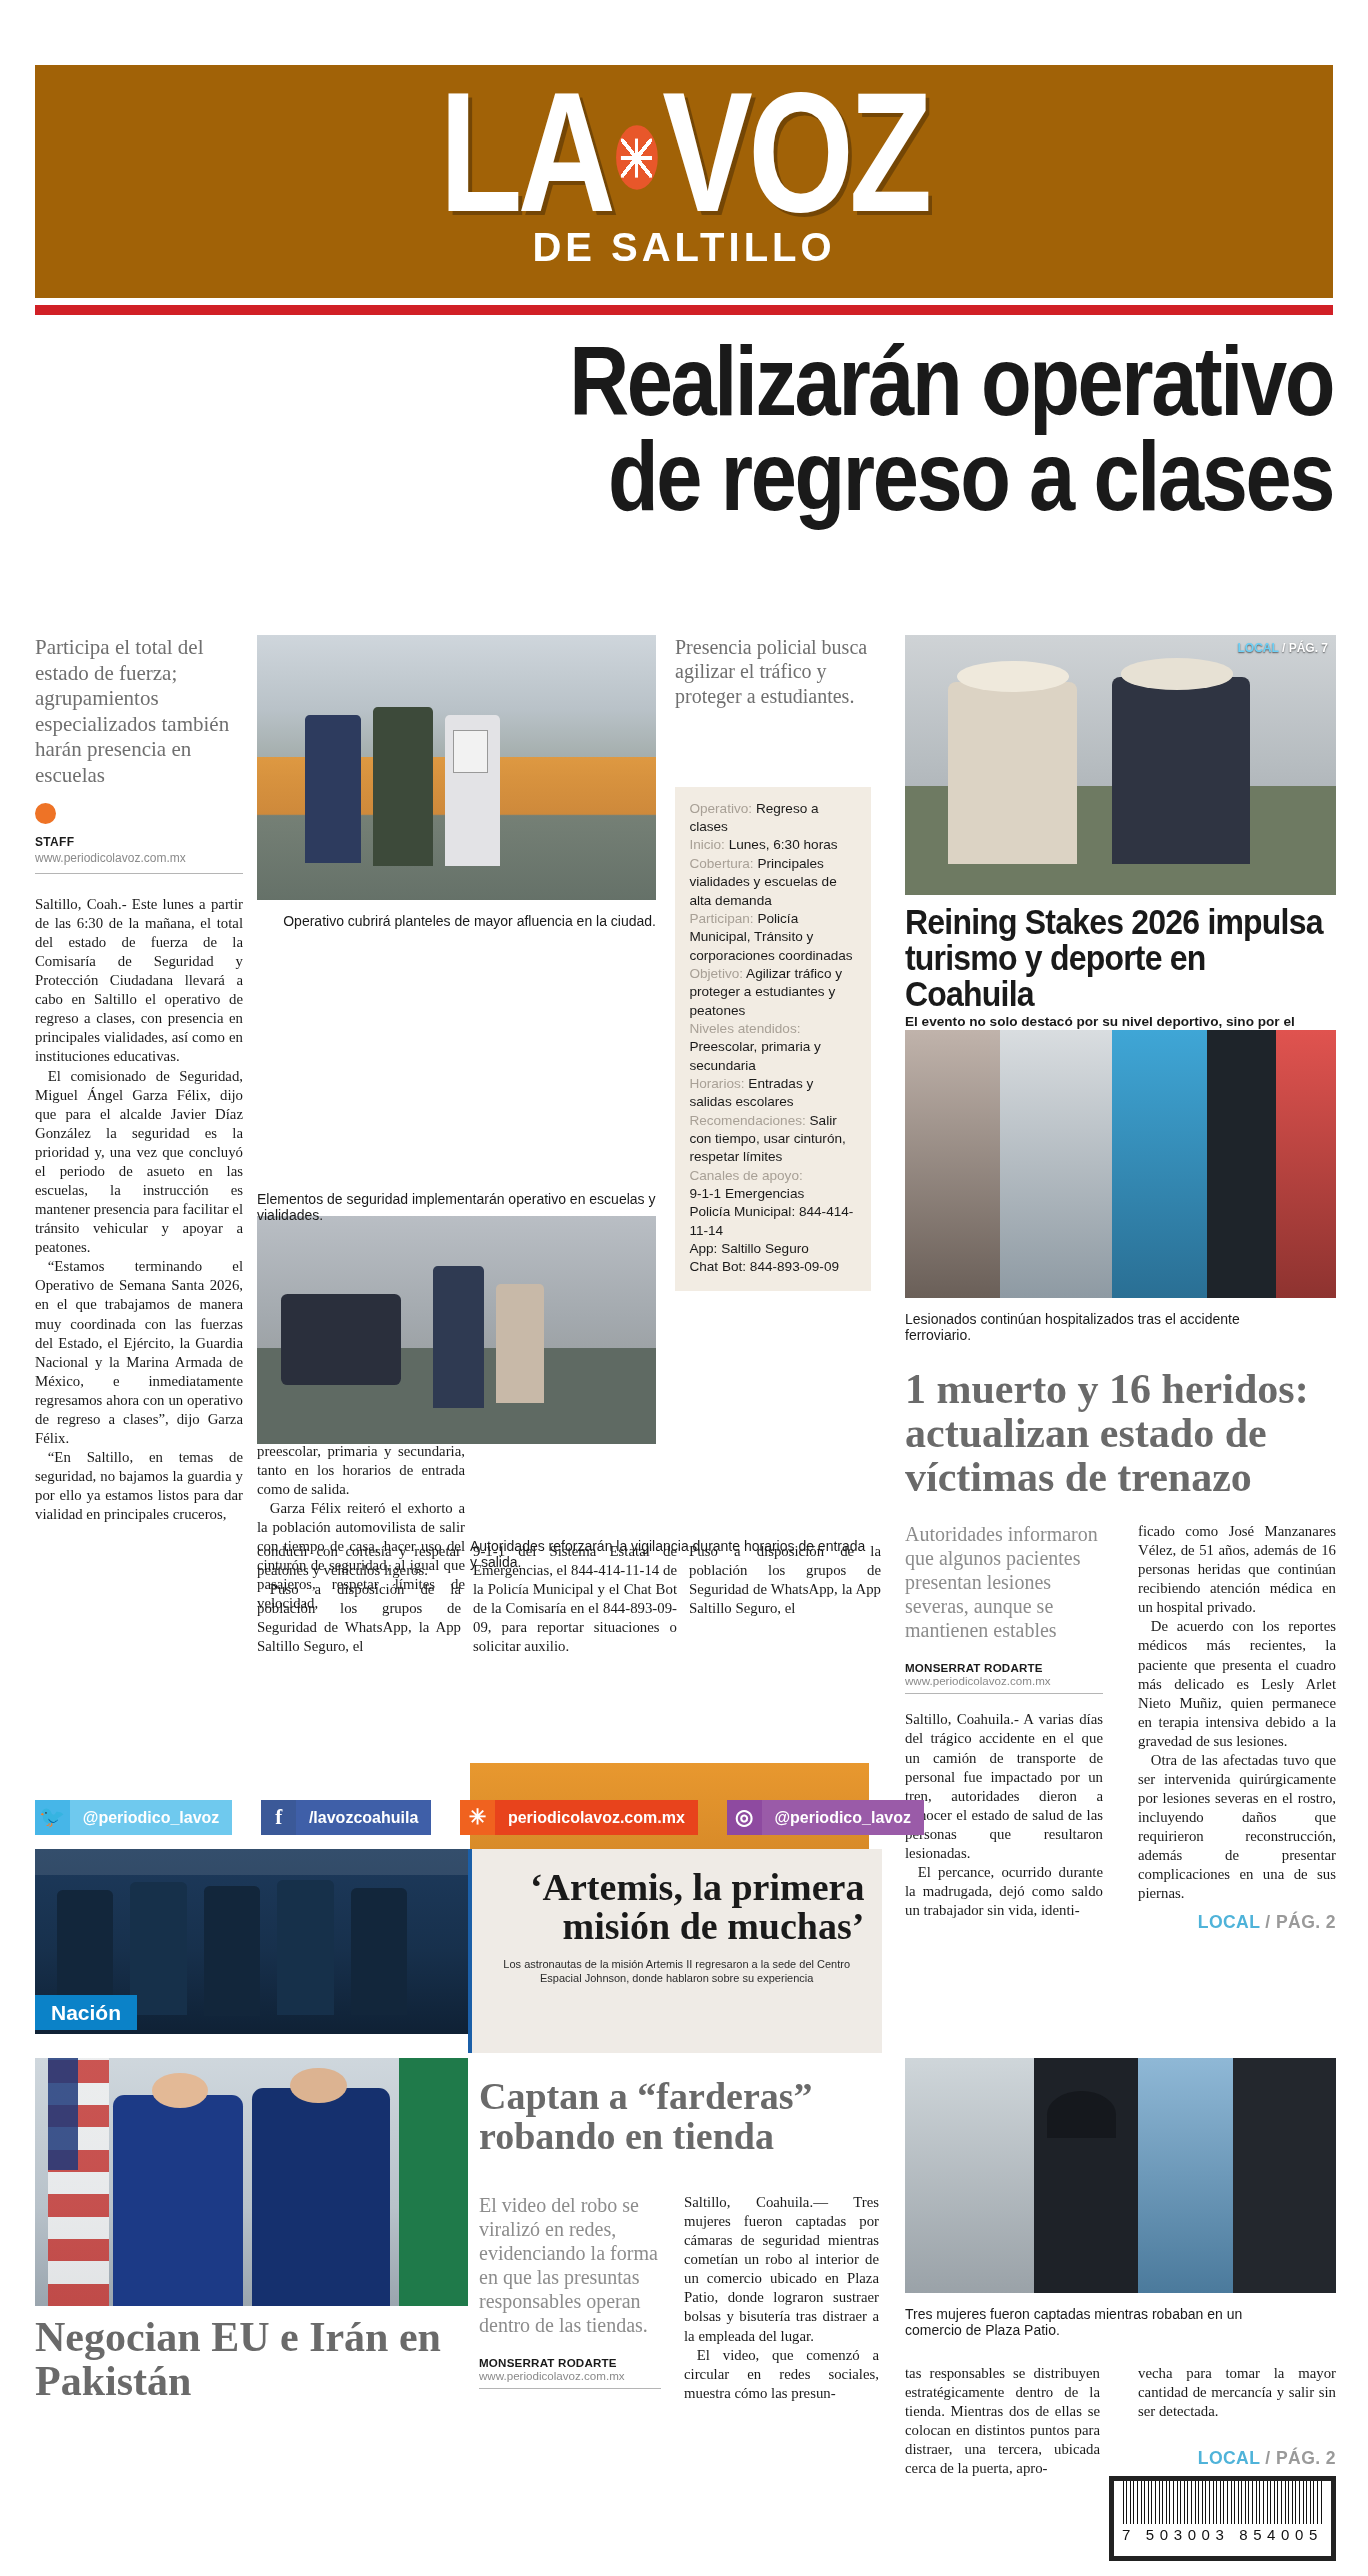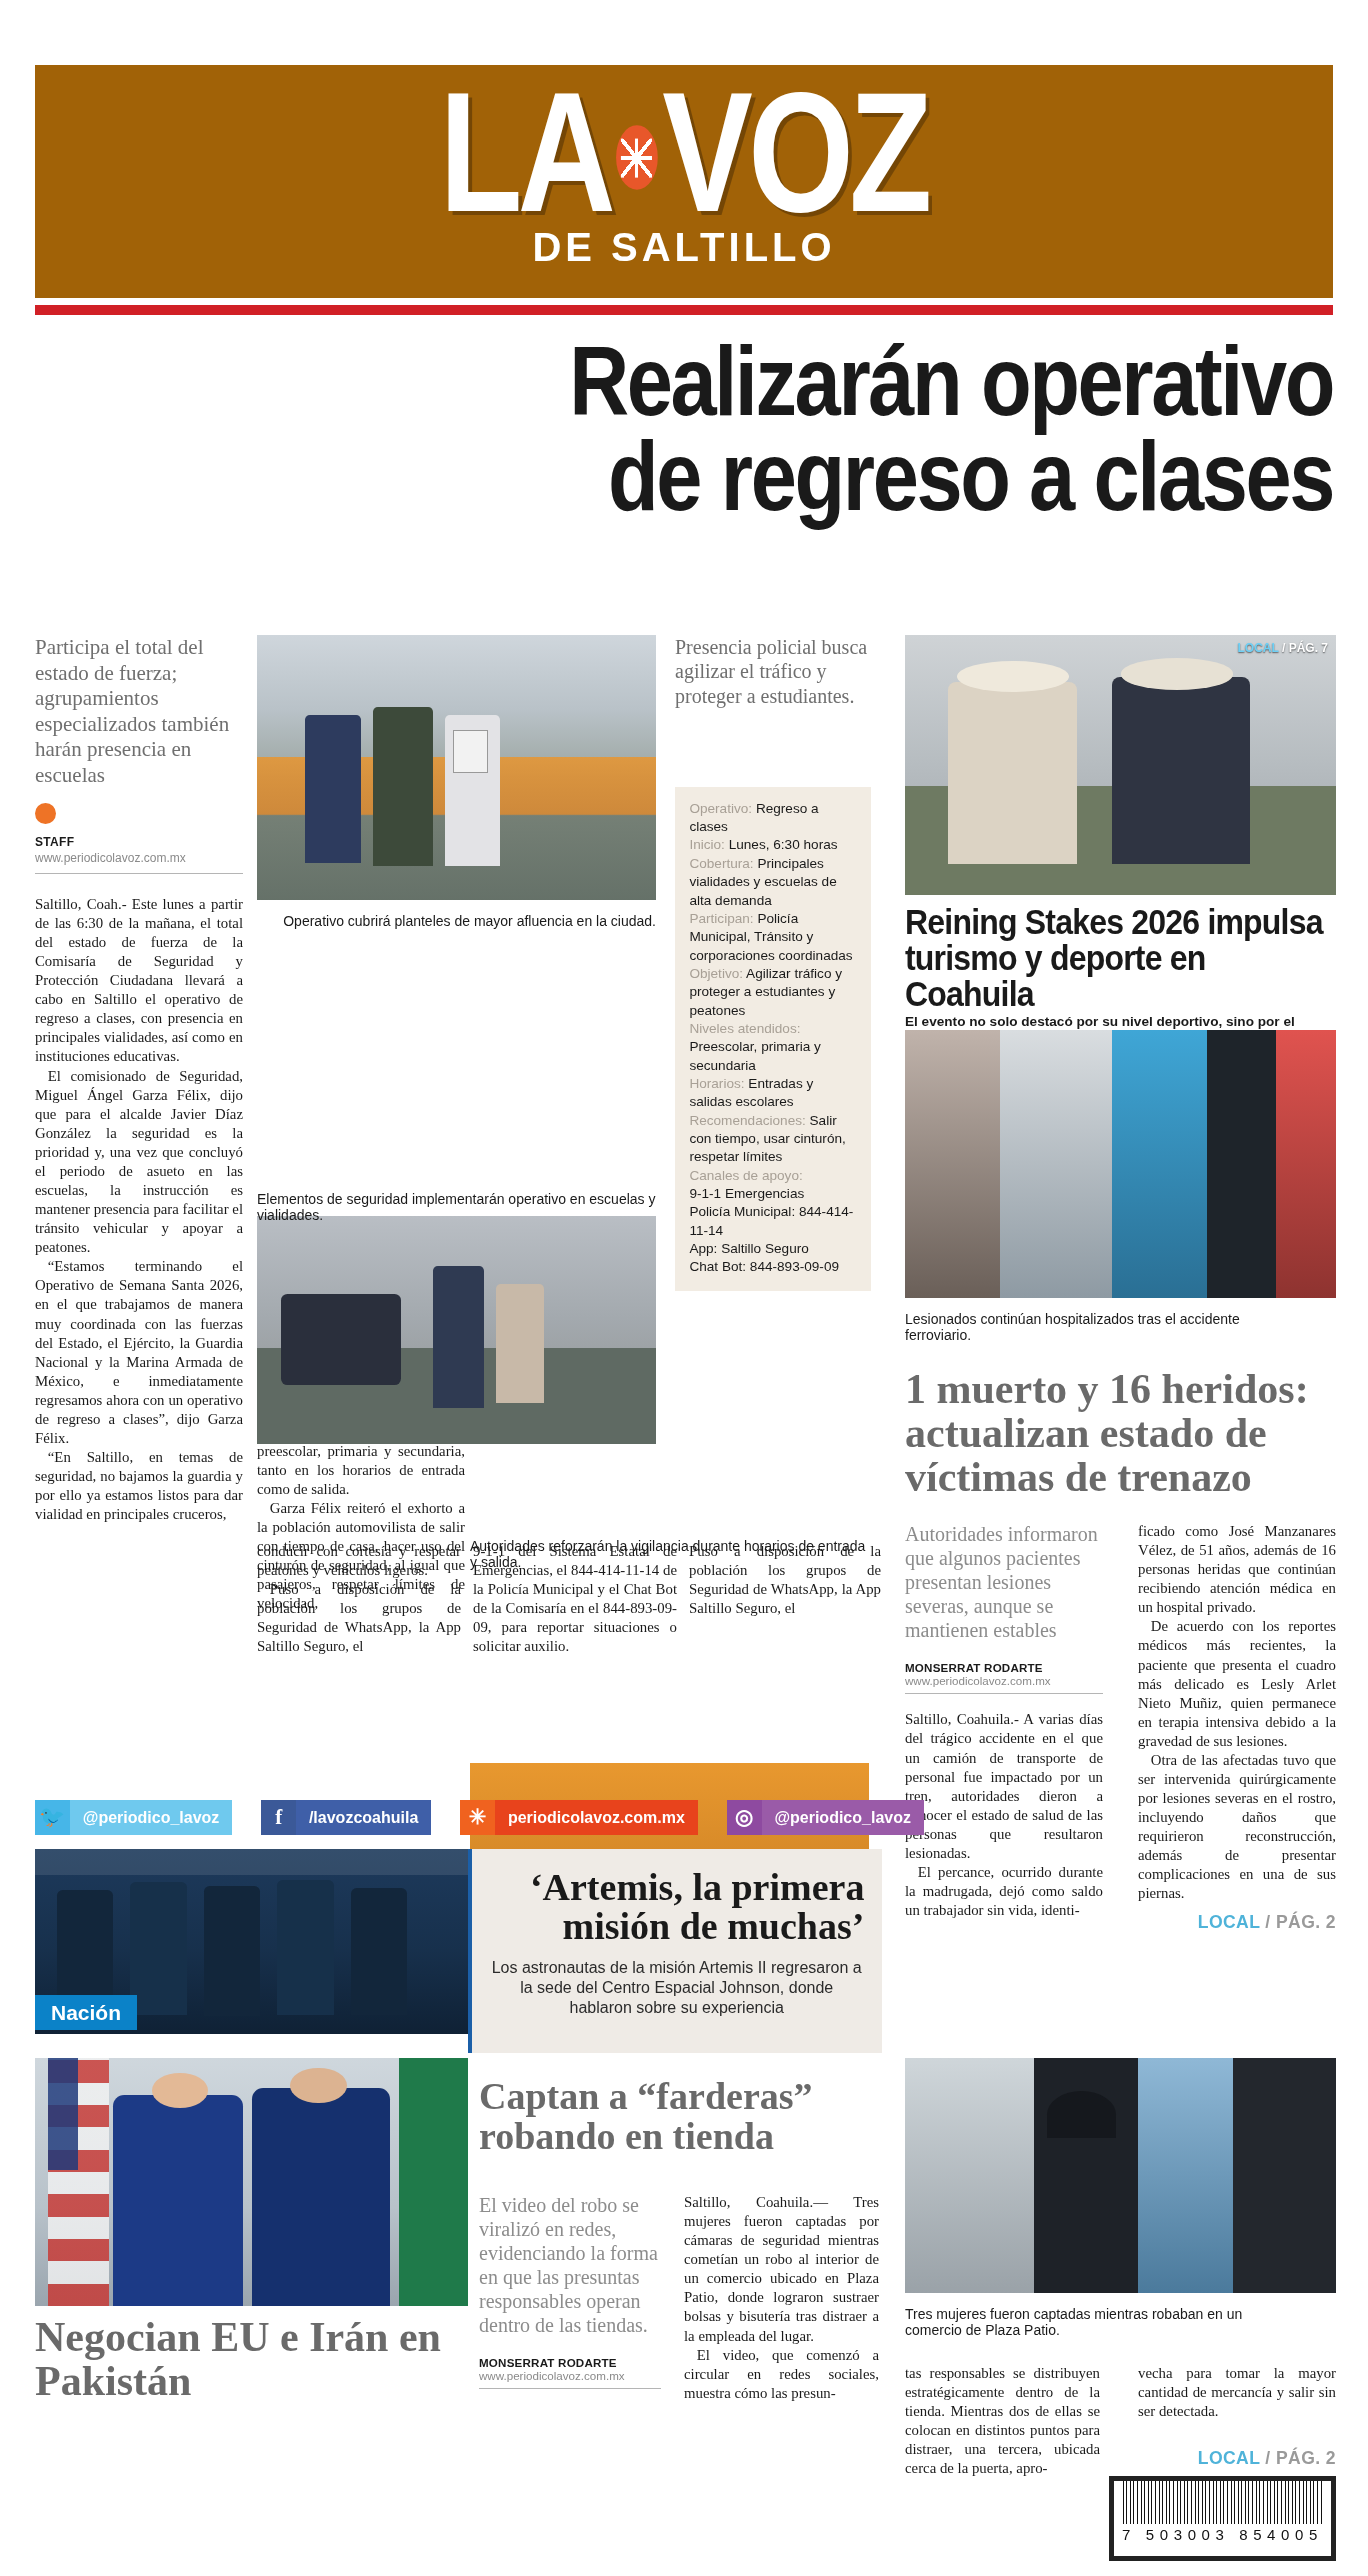--- a/index.html
+++ b/index.html
@@ -439,21 +439,21 @@
     <div style="position:absolute;left:39%;top:20%;width:13%;height:70%;background:#12263b;border-radius:5.6px 5.6px 0 0;"></div>
     <div style="position:absolute;left:56%;top:17%;width:13%;height:73%;background:#16304a;border-radius:5.6px 5.6px 0 0;"></div>
     <div style="position:absolute;left:73%;top:21%;width:13%;height:69%;background:#12263b;border-radius:5.6px 5.6px 0 0;"></div>
     <div style="position:absolute;left:0;top:0;width:100%;height:14%;background:rgba(255,255,255,.1);"></div>
   </div>
   <div class="nacion-badge" style="left:35px;top:1995px;">Nación</div>
 
   <div class="artemis-box" style="left:468px;top:1849px;width:414px;height:204px;">
     <div style="padding:19px 17.6px 0 21px;">
       <div class="serif-head-dark" style="text-align:right;font-size:38px;color:#1a1a1a;">‘Artemis, la primera misión de muchas’</div>
-      <div style="font-family:'Liberation Sans',sans-serif;font-size:16px;line-height:1.25;
+      <div style="font-family:'Liberation Sans',sans-serif;font-size:11px;line-height:1.25;
                   color:#2b2b2b;text-align:center;margin-top:12.8px;">Los astronautas de la misión Artemis II regresaron a la sede del Centro Espacial Johnson, donde hablaron sobre su experiencia</div>
     </div>
   </div>
 
   <div class="photo" style="position:absolute;left:35px;top:2058px;width:433px;height:248px;
        background:linear-gradient(180deg,#cfd7dd 0%,#b8c2ca 60%,#9aa5ae 100%);">
     <div style="position:absolute;left:3%;top:0;width:14%;height:100%;background:repeating-linear-gradient(0deg,#c9342f 0 9%,#f3f3f3 9% 18%);opacity:.8;"></div>
     <div style="position:absolute;left:3%;top:0;width:7%;height:45%;background:#1f3a7a;opacity:.85;"></div>
     <div style="position:absolute;left:84%;top:0;width:16%;height:100%;background:#1f7a4a;"></div>
     <div style="position:absolute;left:18%;top:15%;width:30%;height:85%;background:#1c3a86;border-radius:11.2px 11.2px 0 0;"></div>

